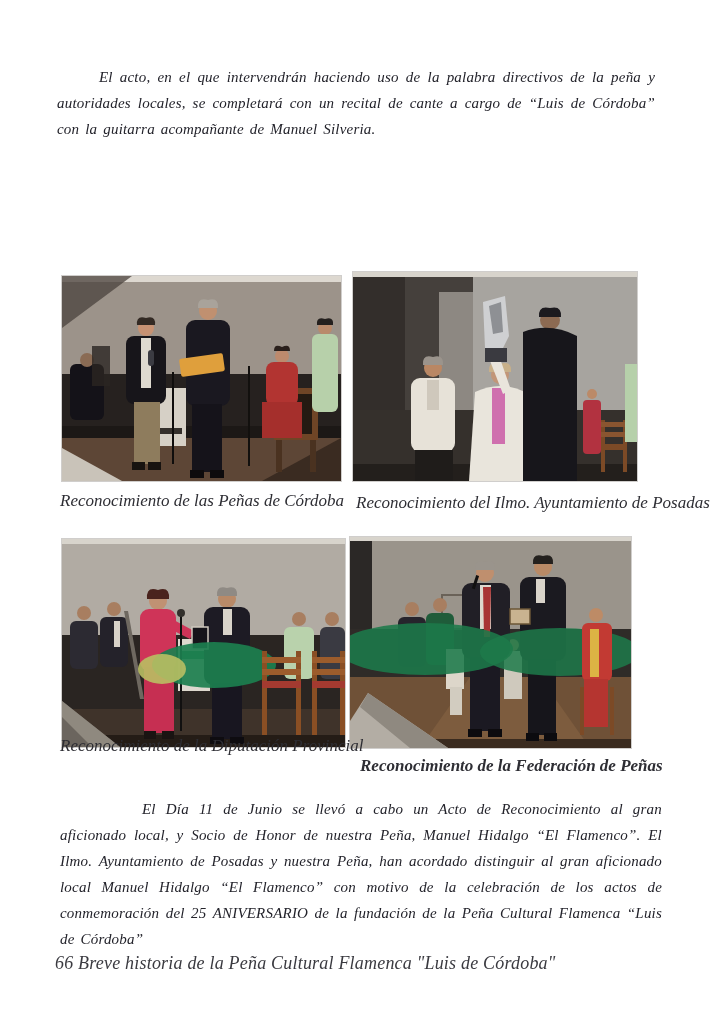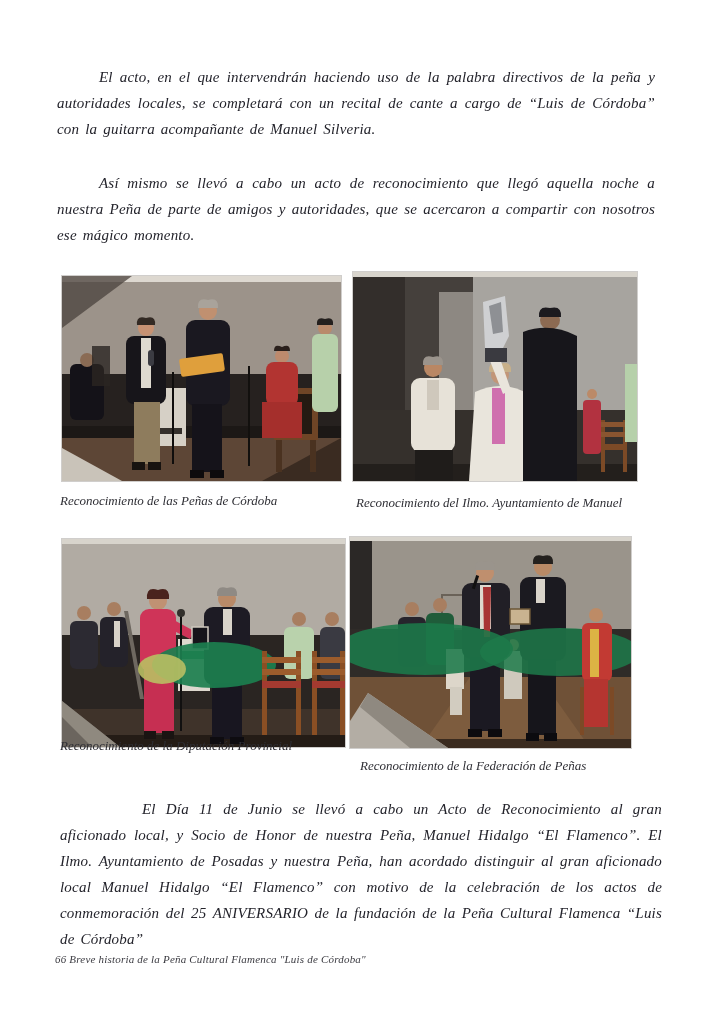--- a/index.html
+++ b/index.html
@@ -32,45 +32,44 @@
     box-shadow:0 0 0 1px rgba(120,115,108,.35);
     overflow:hidden;
   }
   .photo svg{display:block;width:100%;height:100%;}
   .photo1{left:62px;top:276px;width:279px;height:205px;}
   .photo2{left:353px;top:272px;width:284px;height:209px;}
   .photo3{left:62px;top:539px;width:283px;height:208px;}
   .photo4{left:350px;top:537px;width:281px;height:211px;}
   .caption{
     position:absolute;
-    font-size:13px;
+    font-size:17px;
     line-height:14px;
     color:#2e2e34;
     white-space:nowrap;
   }
   .cap1{left:60px;top:494px;}
   .cap2{left:356px;top:496px;}
   .cap3{left:60px;top:739px;}
-  .cap4{left:360px;top:759px;}
+  .cap4{left:360px;top:759px;font-weight:bold;}
   .footer{
     position:absolute;
     left:55px;top:953px;
-    font-size:11px;
+    font-size:18px;
     color:#3a3a40;
     white-space:nowrap;
     letter-spacing:0.2px;
   }
 </style>
 </head>
 <body>
 
 <div class="page">
 
   <p class="para p1">El acto, en el que intervendrán haciendo uso de la palabra directivos de la peña y autoridades locales, se completará con un recital de cante a cargo de “Luis de Córdoba” con la guitarra acompañante de Manuel Silveria.</p>
-  <p class="para p2">Así mismo se llevó a cabo un acto de reconocimiento que llegó aquella noche a nuestra Peña de parte de amigos y autoridades, que se acercaron a compartir con nosotros ese mágico momento.</p>
 
   <figure class="photo photo1">
     <svg viewBox="0 0 279 205" preserveAspectRatio="none">
       <rect x="0" y="0" width="279" height="205" fill="#9c938a"></rect>
       <rect x="0" y="0" width="279" height="6" fill="#ddd8d0"></rect>
       <polygon points="0,0 70,0 0,52" fill="#4a423c" opacity=".75"></polygon>
       <rect x="0" y="98" width="279" height="62" fill="#26211f"></rect>
       <rect x="0" y="150" width="279" height="22" fill="#1c1816"></rect>
       <rect x="0" y="162" width="279" height="43" fill="#5d4636"></rect>
       <polygon points="279,162 279,205 200,205" fill="#3a2b21"></polygon>
@@ -156,21 +155,21 @@
       <rect x="248" y="150" width="26" height="5" fill="#8a5530"></rect>
       <rect x="248" y="160" width="26" height="5" fill="#8a5530"></rect>
       <rect x="248" y="172" width="26" height="6" fill="#7c4a26"></rect>
 
       <rect x="272" y="92" width="12" height="78" fill="#b6d0aa"></rect>
       <rect x="0" y="0" width="284" height="5" fill="#d8d4cc"></rect>
     </svg>
   </figure>
 
   <div class="caption cap1">Reconocimiento de las Peñas de Córdoba</div>
-  <div class="caption cap2">Reconocimiento del Ilmo. Ayuntamiento de Manuel</div>
+  <div class="caption cap2">Reconocimiento del Ilmo. Ayuntamiento de Posadas</div>
 
   <figure class="photo photo3">
     <svg viewBox="0 0 283 208" preserveAspectRatio="none">
       <rect x="0" y="0" width="283" height="208" fill="#b1aba3"></rect>
       <rect x="0" y="96" width="283" height="78" fill="#2a2522"></rect>
       <rect x="0" y="170" width="283" height="38" fill="#3f332a"></rect>
       <rect x="0" y="196" width="283" height="12" fill="#241c16"></rect>
 
       <circle cx="22" cy="74" r="7" fill="#a87e60"></circle>
       <rect x="8" y="82" width="28" height="48" rx="6" fill="#2c2a32"></rect>

